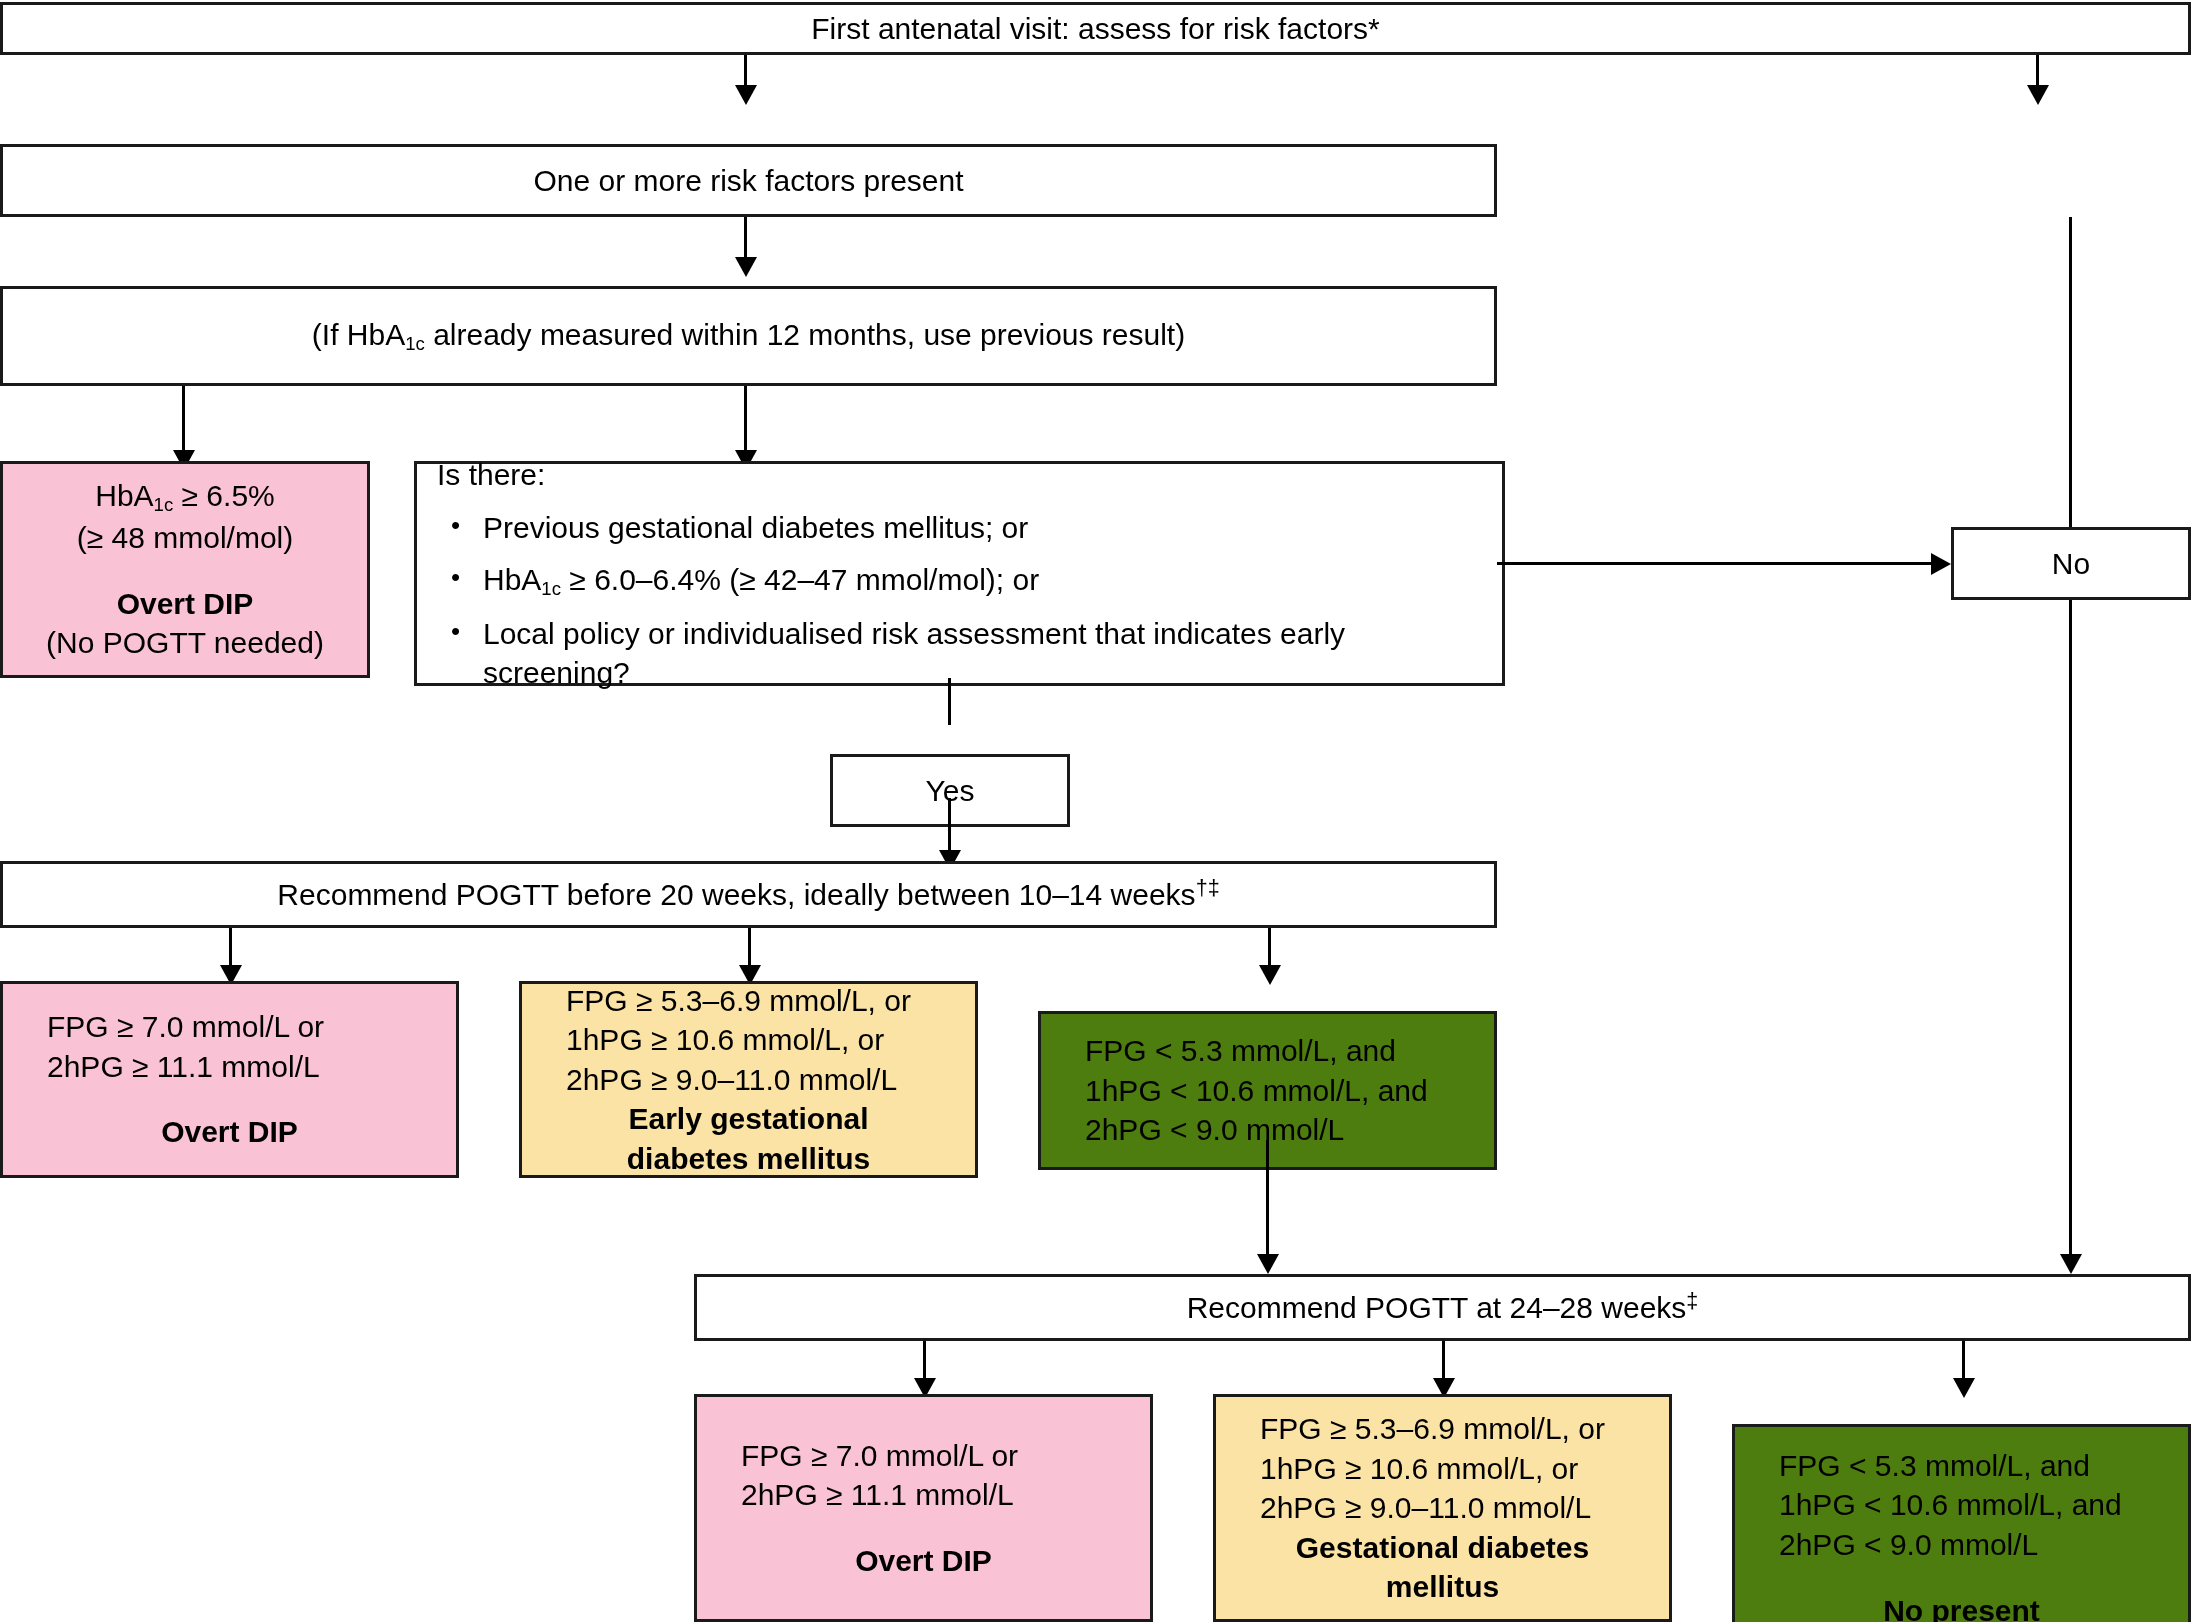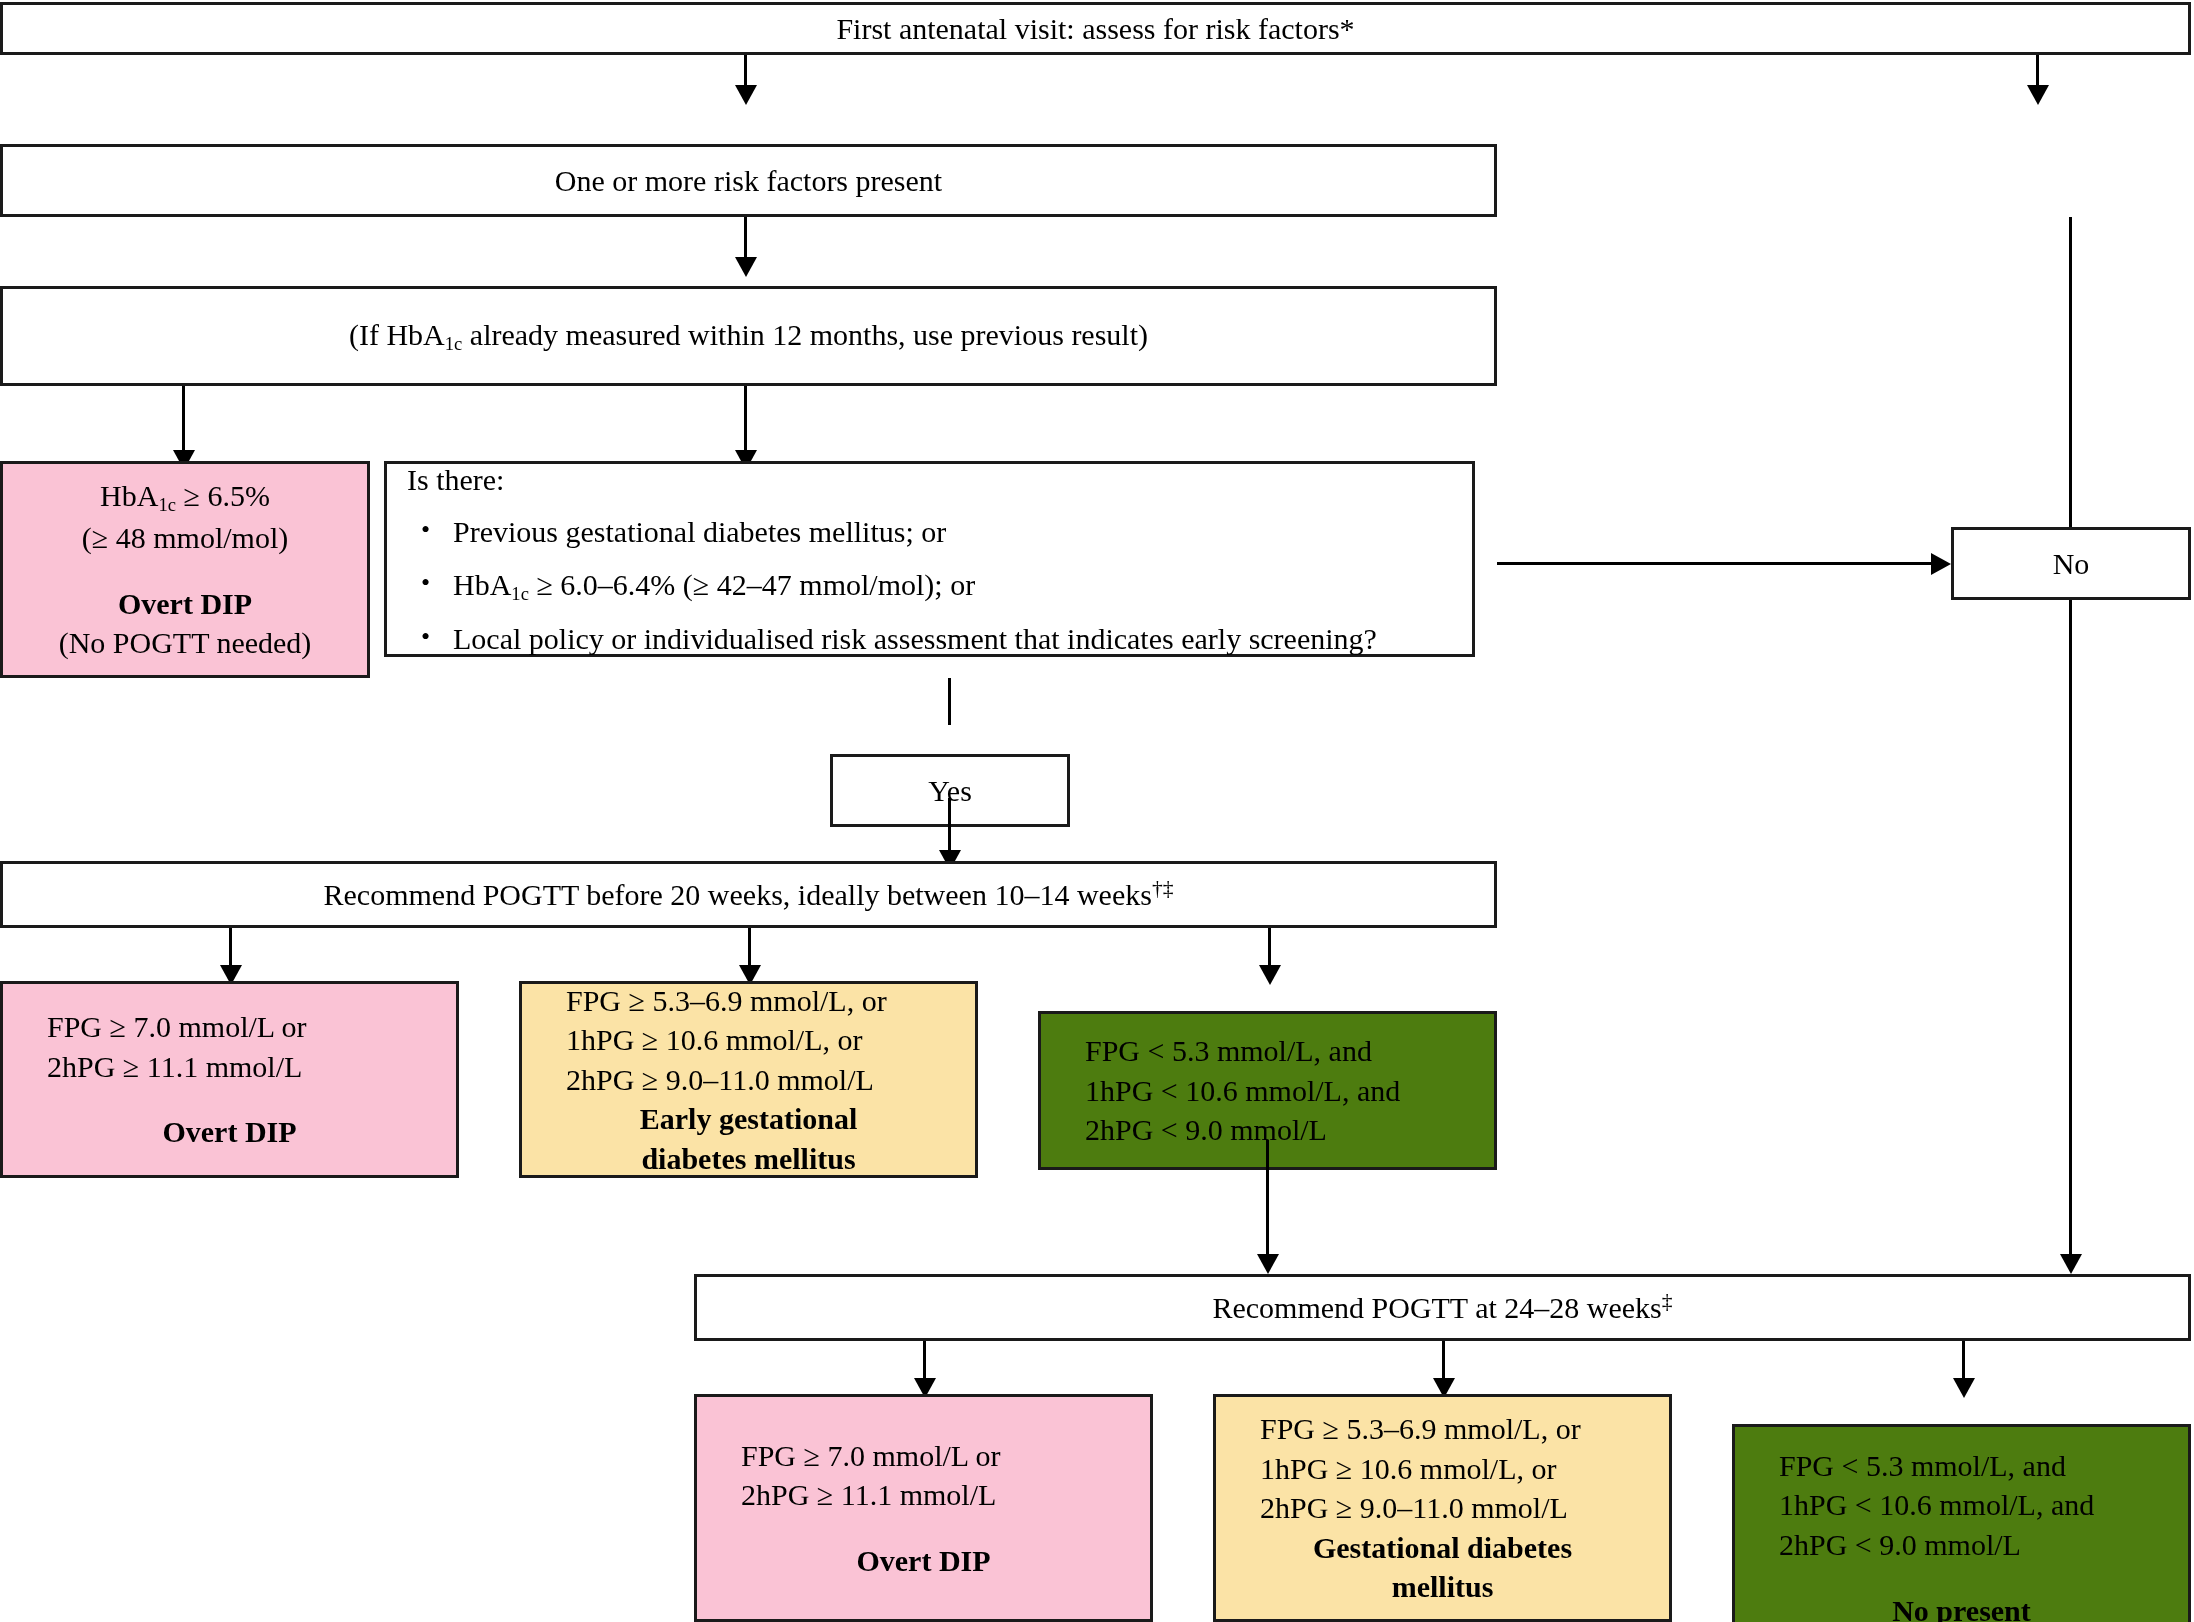--- a/index.html
+++ b/index.html
@@ -19,21 +19,20 @@
   .box {
     position: absolute;
     box-sizing: border-box;
     border: 3px solid #1a1a1a;
     background: #ffffff;
     display: flex;
     flex-direction: column;
     justify-content: center;
     font-size: 30px;
     line-height: 1.32;
-    font-family: Liberation Serif, serif;
   }
   .box.center { align-items: center; text-align: center; }
   .box.left   { align-items: flex-start; text-align: left; }
   .pad-c { padding: 10px 18px; width: 100%; box-sizing: border-box; }
   .pink  { background: #fac3d5; }
   .yellow{ background: #fbe3a6; }
   .green { background: #4d7c0f; margin-top: 30px; }
   .bold  { font-weight: bold; }
   .sub {
     font-size: 0.62em;
@@ -131,21 +130,21 @@
       <div>
         <span>HbA</span><span class="sub">1c</span><span> ≥ 6.5%</span>
       </div>
       <div>(≥ 48 mmol/mol)</div>
       <div class="gap"></div>
       <div class="bold">Overt DIP</div>
       <div>(No POGTT needed)</div>
     </div>
   </div>
 
-  <div class="box left" style="left:384px; top:461px; width:1091px; height:196px;">
+  <div class="box left" style="left:414px; top:461px; width:1091px; height:225px;">
     <div style="width:100%; box-sizing:border-box; padding:6px 20px;">
       <div class="lead">Is there:</div>
       <ul class="bullets">
         <li>Previous gestational diabetes mellitus; or</li>
         <li><span>HbA</span><span class="sub">1c</span><span> ≥ 6.0–6.4% (≥ 42–47 mmol/mol); or</span></li>
         <li>Local policy or individualised risk assessment that indicates early screening?</li>
       </ul>
     </div>
   </div>
 

